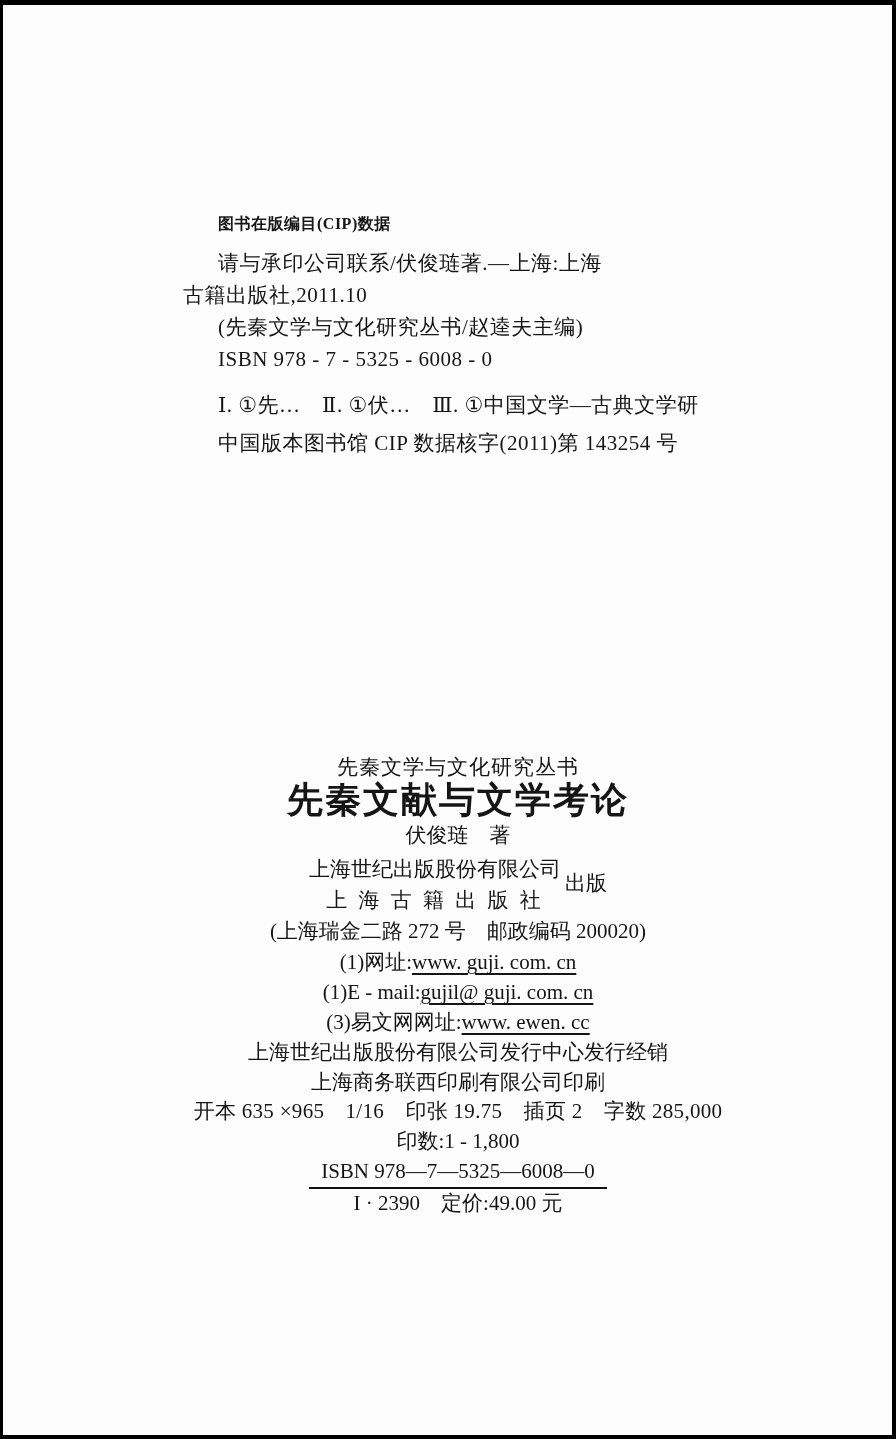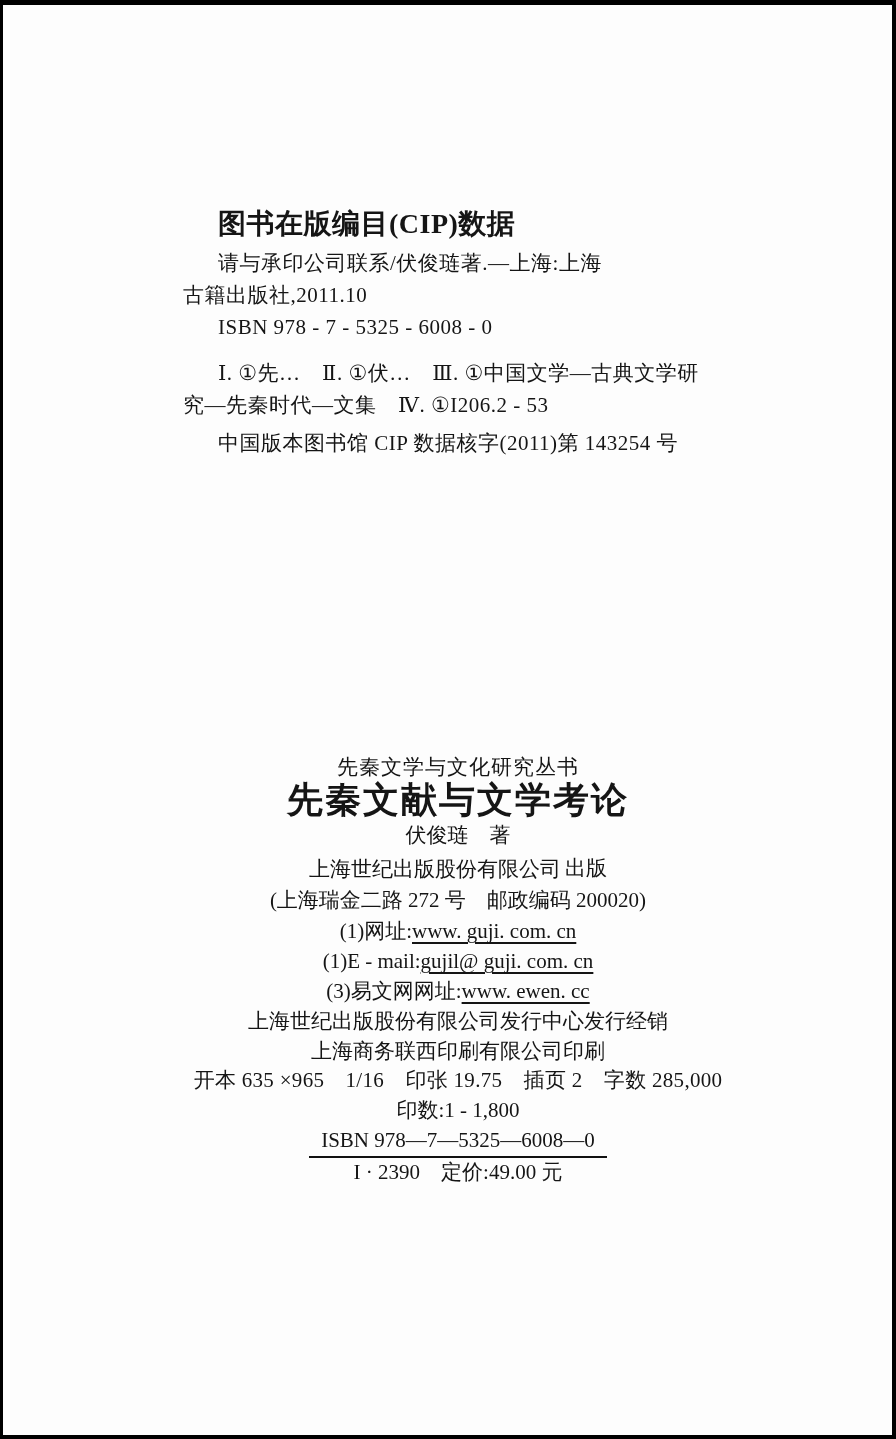--- a/index.html
+++ b/index.html
@@ -22,21 +22,21 @@
   
   .cip {
     position: absolute;
     left: 183px;
     top: 208px;
     width: 580px;
     font-size: 21px;
     line-height: 32px;
     letter-spacing: 0.5px;
   }
-  .cip .heading { font-weight: bold; padding-left: 35px; margin-bottom: 7px; font-size: 28px; }
+  .cip .heading { font-weight: bold; padding-left: 35px; margin-bottom: 7px; font-size: 16px; }
   .cip .indent  { padding-left: 35px; }
   .cip .para-gap { margin-top: 14px; }
   .cip .record  { margin-top: 6px; }
 
   
   .colophon {
     position: absolute;
     left: 40px;
     right: 20px;
     top: 752px;
@@ -72,35 +72,36 @@
 <div class="page">
   <div class="edge-top"></div>
   <div class="edge-left"></div>
   <div class="edge-right"></div>
   <div class="edge-bottom"></div>
 
   <div class="cip">
     <div class="heading">图书在版编目(CIP)数据</div>
     <div class="indent">请与承印公司联系/伏俊琏著.—上海:上海</div>
     <div>古籍出版社,2011.10</div>
+    <div class="indent">(先秦文学与文化研究丛书/赵逵夫主编)</div>
     <div class="indent">ISBN 978 - 7 - 5325 - 6008 - 0</div>
     <div class="indent para-gap">Ⅰ. ①先…　Ⅱ. ①伏…　Ⅲ. ①中国文学—古典文学研</div>
-    <div>究—先秦时代—文集　Ⅳ. ①I206.2 - 53</div>
     <div class="indent record">中国版本图书馆 CIP 数据核字(2011)第 143254 号</div>
   </div>
 
   <div class="colophon">
     <div class="series-title">先秦文学与文化研究丛书</div>
     <div class="book-title">先秦文献与文学考论</div>
     <div class="author-line">伏俊琏　著</div>
 
     <div>
       <span class="pub-group">
         <span class="pub-lines">
           <span class="l1">上海世纪出版股份有限公司</span>
+          <span class="l2">上 海 古 籍 出 版 社</span>
         </span>
         <span class="pub-side">出版</span>
       </span>
     </div>
 
     <div class="addr-line">(上海瑞金二路 272 号　邮政编码 200020)</div>
 
     <div class="link-line">
       <span>(1)网址:</span><span class="link-url">www. guji. com. cn</span>
     </div>

